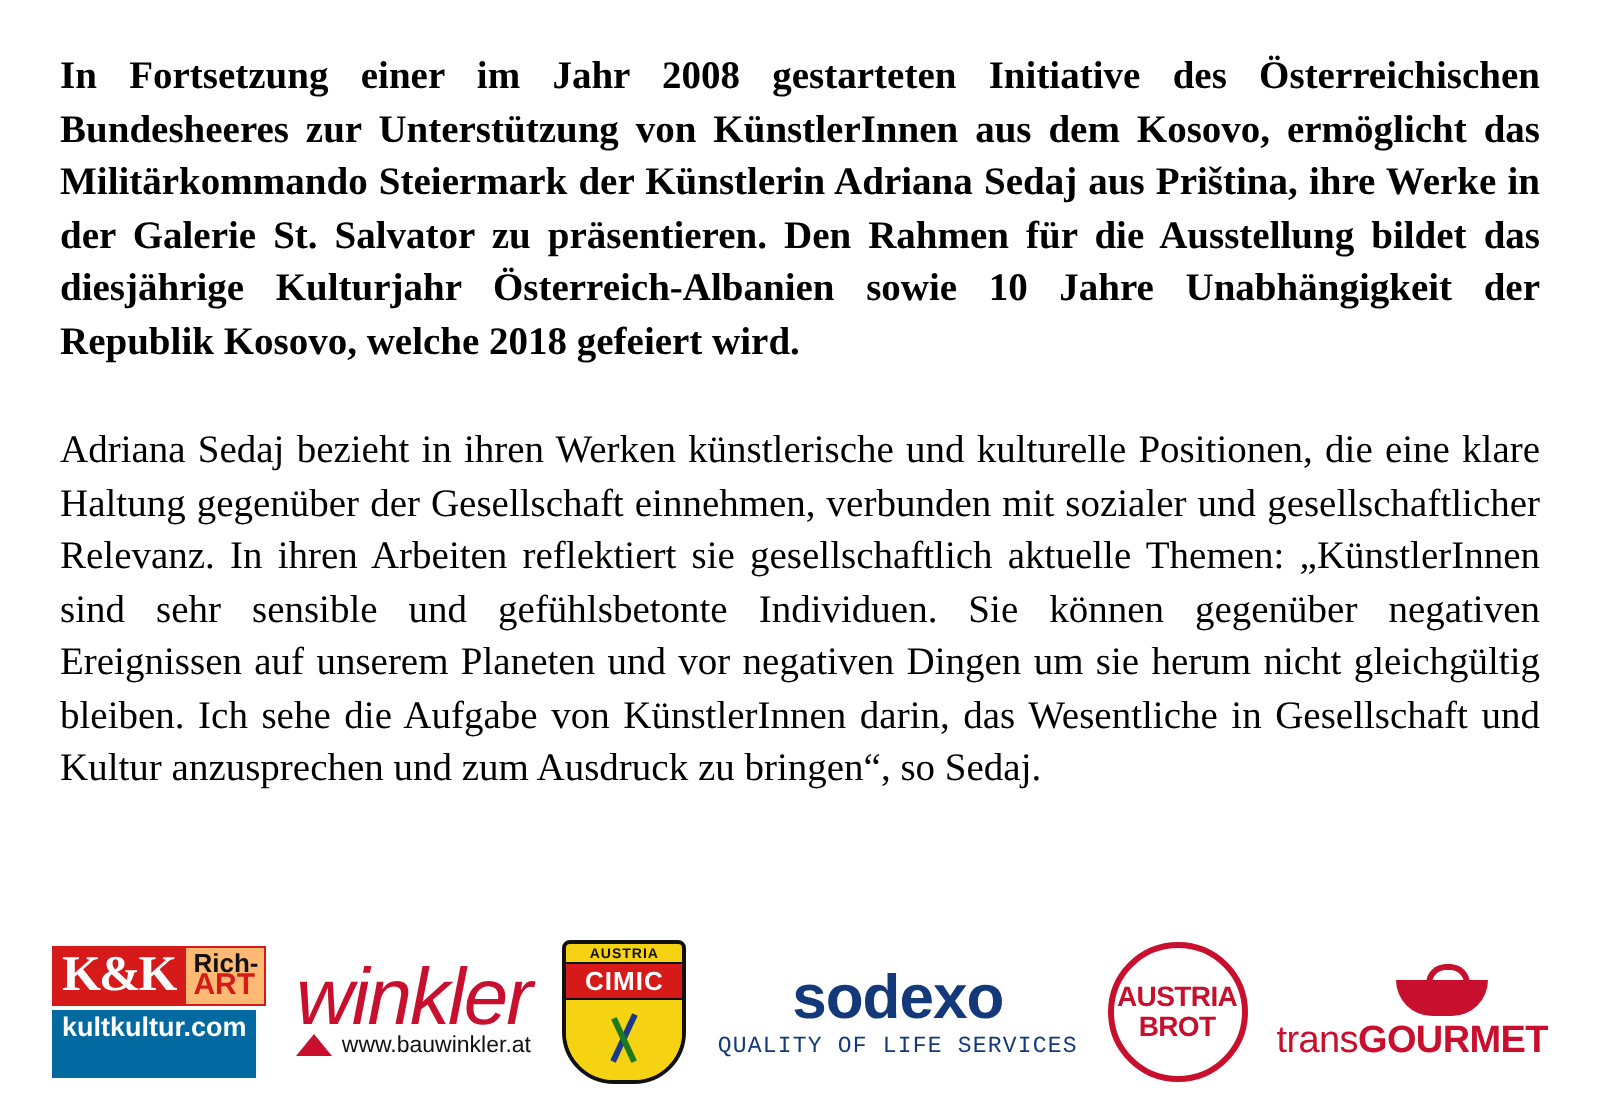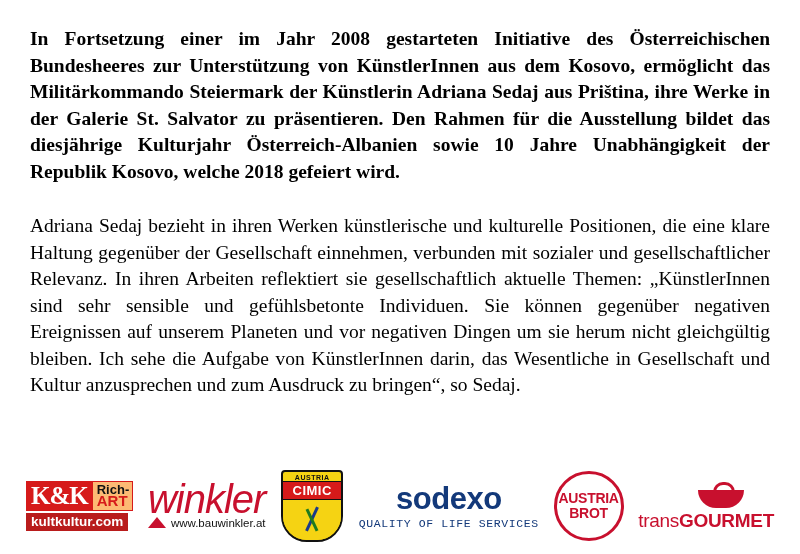--- a/index.html
+++ b/index.html
@@ -85,26 +85,26 @@
     justify-content: flex-start;
     line-height: 11px;
     border: 1px solid #d61a1a;
     border-left: none;
   }
   .kuk-rich .l2 {
     color: #d61a1a;
     font-size: 15px;
   }
   .kuk-bottom {
-    background: #b91c1c;
+    background: #0369a1;
     color: #ffffff;
     font-family: "Liberation Sans", sans-serif;
     font-weight: bold;
     font-size: 13.5px;
-    padding: 2px 5px 3px 5px;
+    padding: 2px 5px 19px 5px;
     margin-top: 2px;
     letter-spacing: 0px;
   }
 
   
   .logo-winkler {
     flex-direction: column;
     align-items: center;
   }
   .winkler-word {

